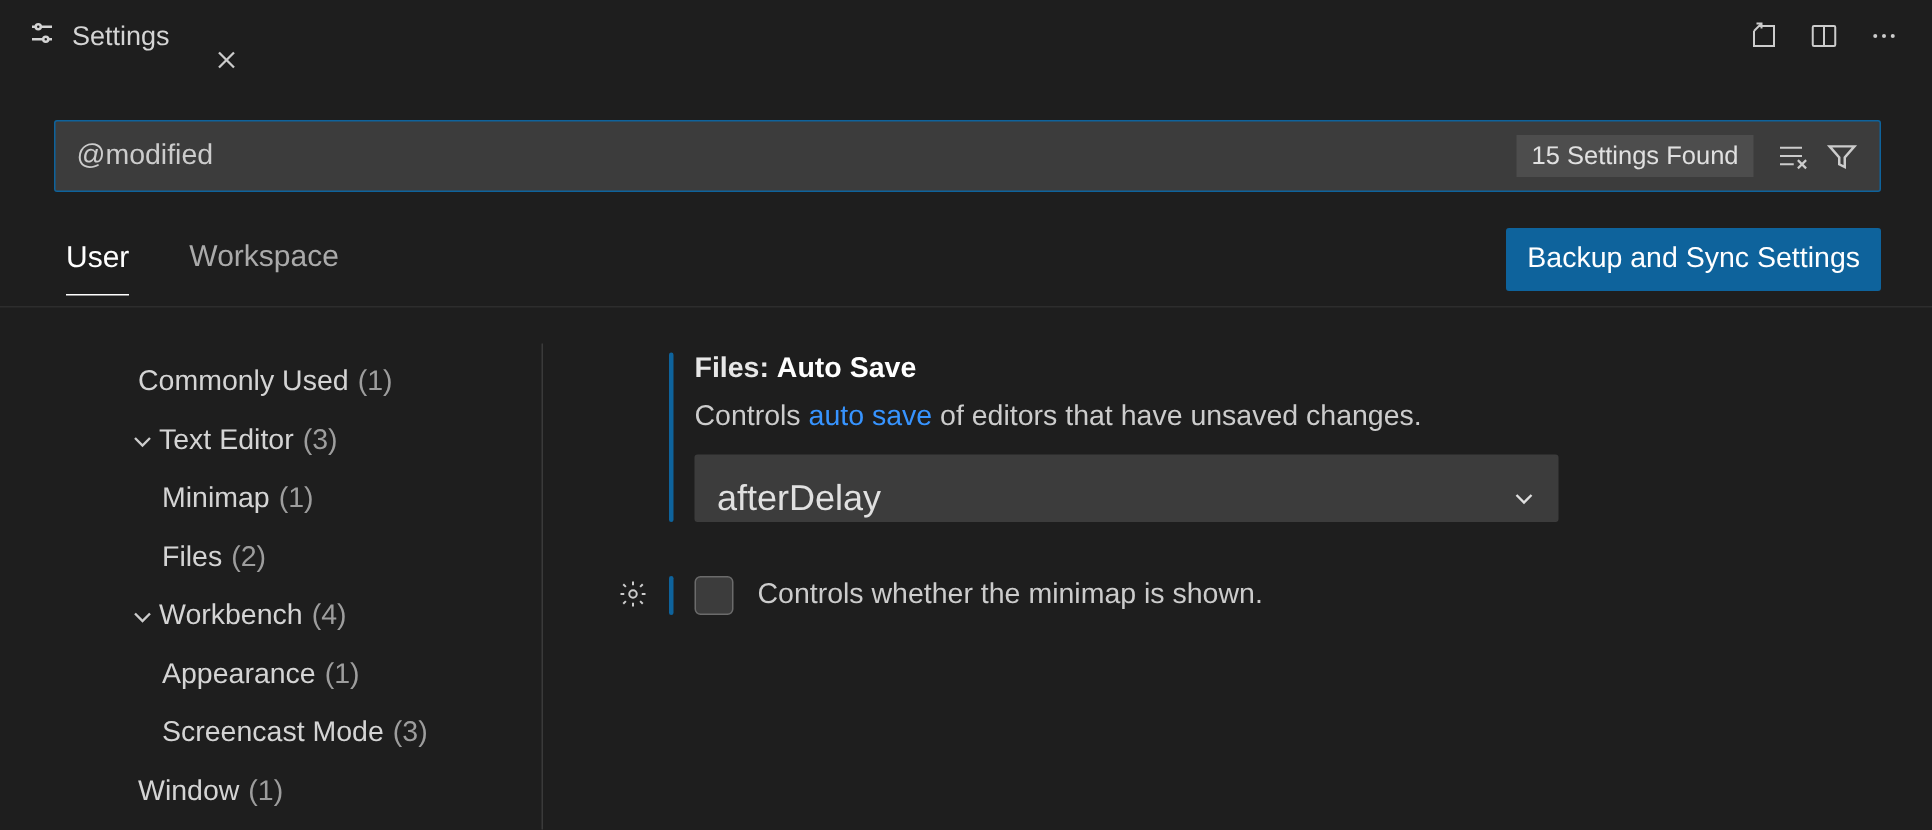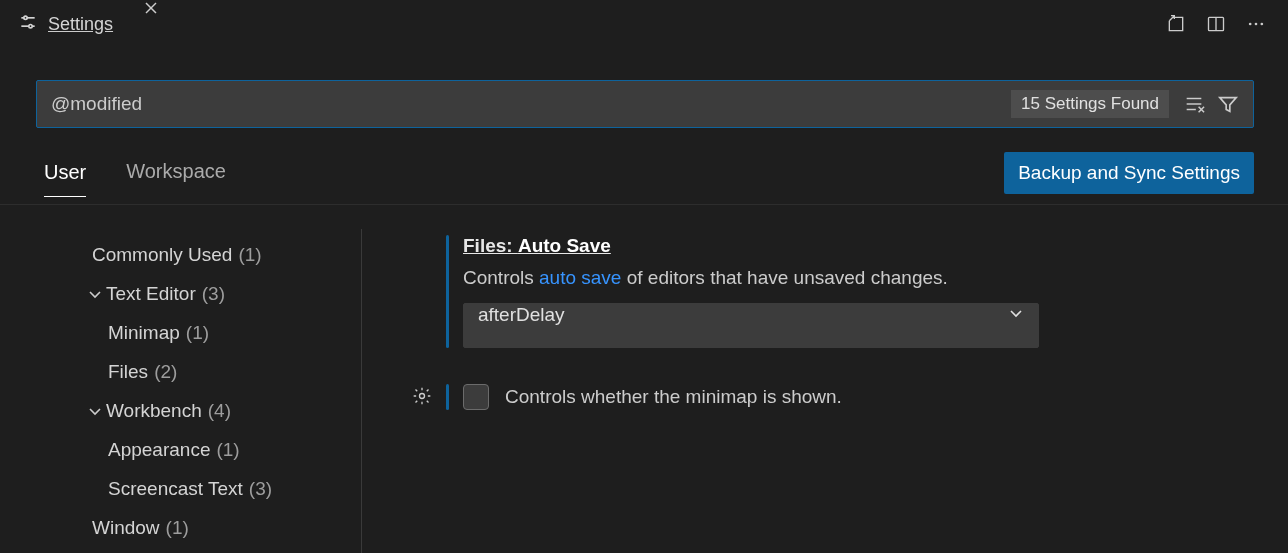--- a/index.html
+++ b/index.html
@@ -20,23 +20,22 @@
     .titlebar {
       height: 48px;
       display: flex;
       align-items: center;
       justify-content: space-between;
       padding: 0 8px 0 0;
       background: #1e1e1e;
     }
     .tab-area {
       display: flex;
-      align-items: flex-start;
+      align-items: flex-end;
       height: 100%;
-      text-decoration: underline;
     }
     .tab {
       display: flex;
       align-items: center;
       height: 100%;
       padding: 0 18px;
       background: #1e1e1e;
       gap: 10px;
       font-size: 18px;
       color: #d4d4d4;
@@ -203,21 +202,20 @@
       margin-right: 14px;
     }
     .setting-body {
       flex: 1;
       padding-right: 30px;
     }
     .setting-title {
       font-size: 19px;
       color: #e7e7e7;
       margin-bottom: 10px;
-      text-decoration: underline;
     }
     .setting-title .scope-prefix {
       font-weight: 600;
       color: #e7e7e7;
     }
     .setting-title .name {
       font-weight: 700;
       color: #ffffff;
     }
     .setting-desc {
@@ -229,24 +227,24 @@
       color: #3794ff;
       text-decoration: none;
     }
     .dropdown {
       width: 576px;
       height: 45px;
       background: #3c3c3c;
       border: 1px solid #3c3c3c;
       border-radius: 2px;
       display: flex;
-      align-items: flex-start;
+      align-items: flex-end;
       justify-content: space-between;
       padding: 0 14px;
-      font-size: 19px;
+      font-size: 24px;
       color: #e0e0e0;
       cursor: pointer;
     }
     .checkbox-row {
       display: flex;
       align-items: center;
       gap: 16px;
       font-size: 19px;
       color: #cccccc;
     }
@@ -366,21 +364,21 @@
           </svg>
       </span>
       <span>Workbench</span>
       <span class="tree-count">(4)</span>
     </div>
     <div class="tree-item indent-1">
       <span>Appearance</span>
       <span class="tree-count">(1)</span>
     </div>
     <div class="tree-item indent-1">
-      <span>Screencast Text</span>
+      <span>Screencast Mode</span>
       <span class="tree-count">(3)</span>
     </div>
     <div class="tree-item indent-0-collapsed">
       <span>Window</span>
       <span class="tree-count">(1)</span>
     </div>
   </div>
 
   <div class="content">
 

